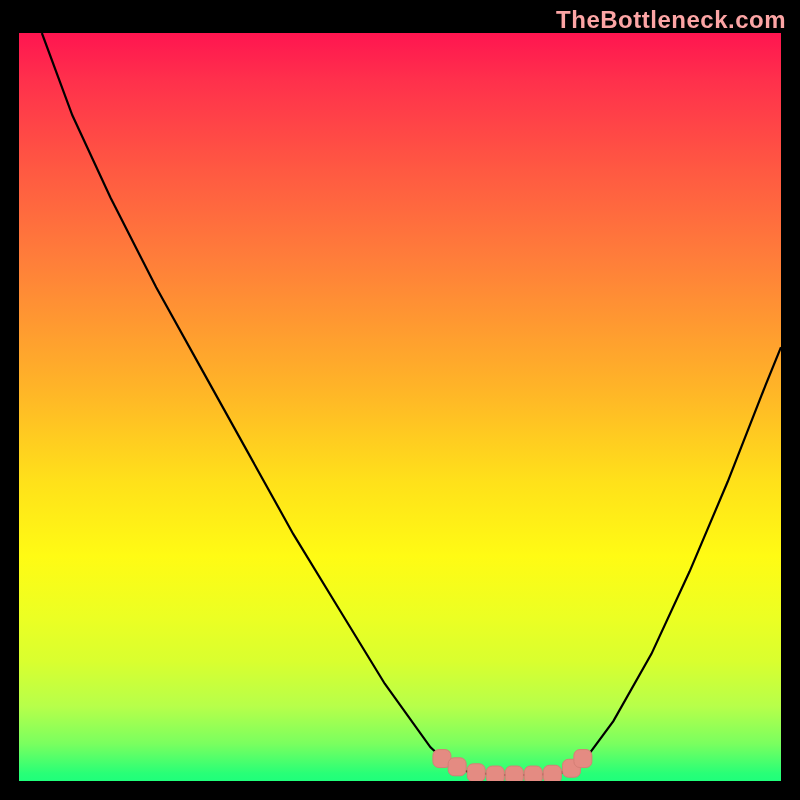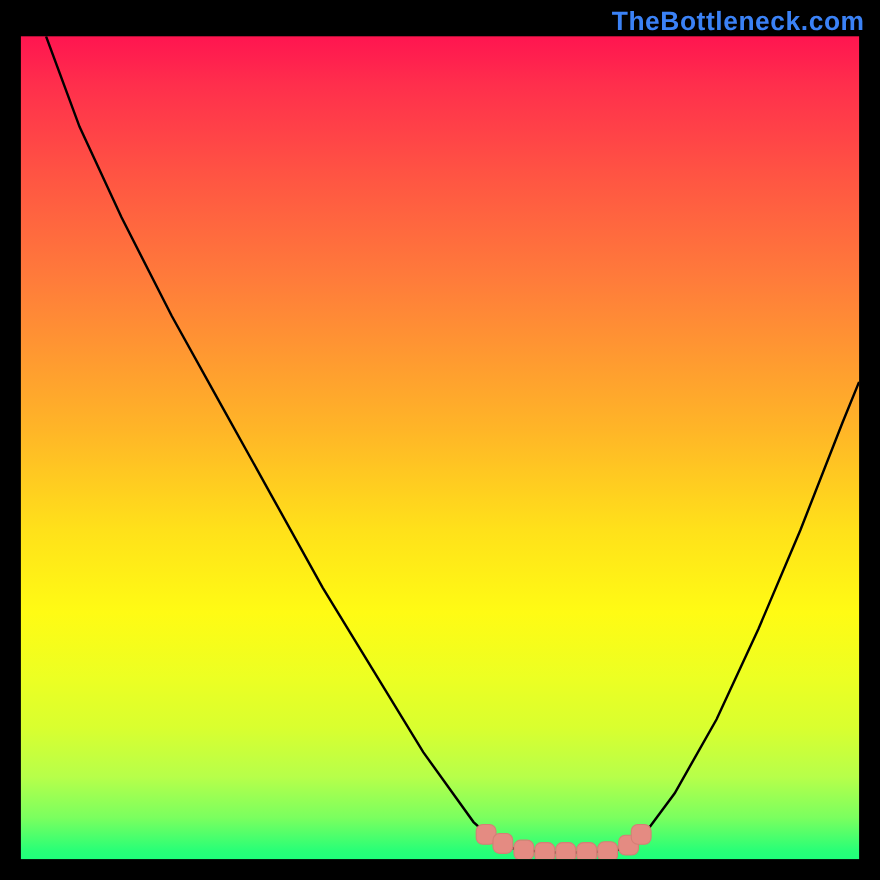--- a/index.html
+++ b/index.html
@@ -13,21 +13,21 @@
   .frame {
     position: relative;
     width: 800px;
     height: 800px;
     background: #000;
   }
   .watermark {
     position: absolute;
     top: 6px;
     right: 14px;
-    color: #3b82f6;
+    color: #fca5a5;
     font-family: Arial, Helvetica, sans-serif;
     font-size: 24px;
     font-weight: bold;
     letter-spacing: 0.5px;
     z-index: 30;
   }
   .plot-outer {
     position: absolute;
     left: 19px;
     top: 33px;

